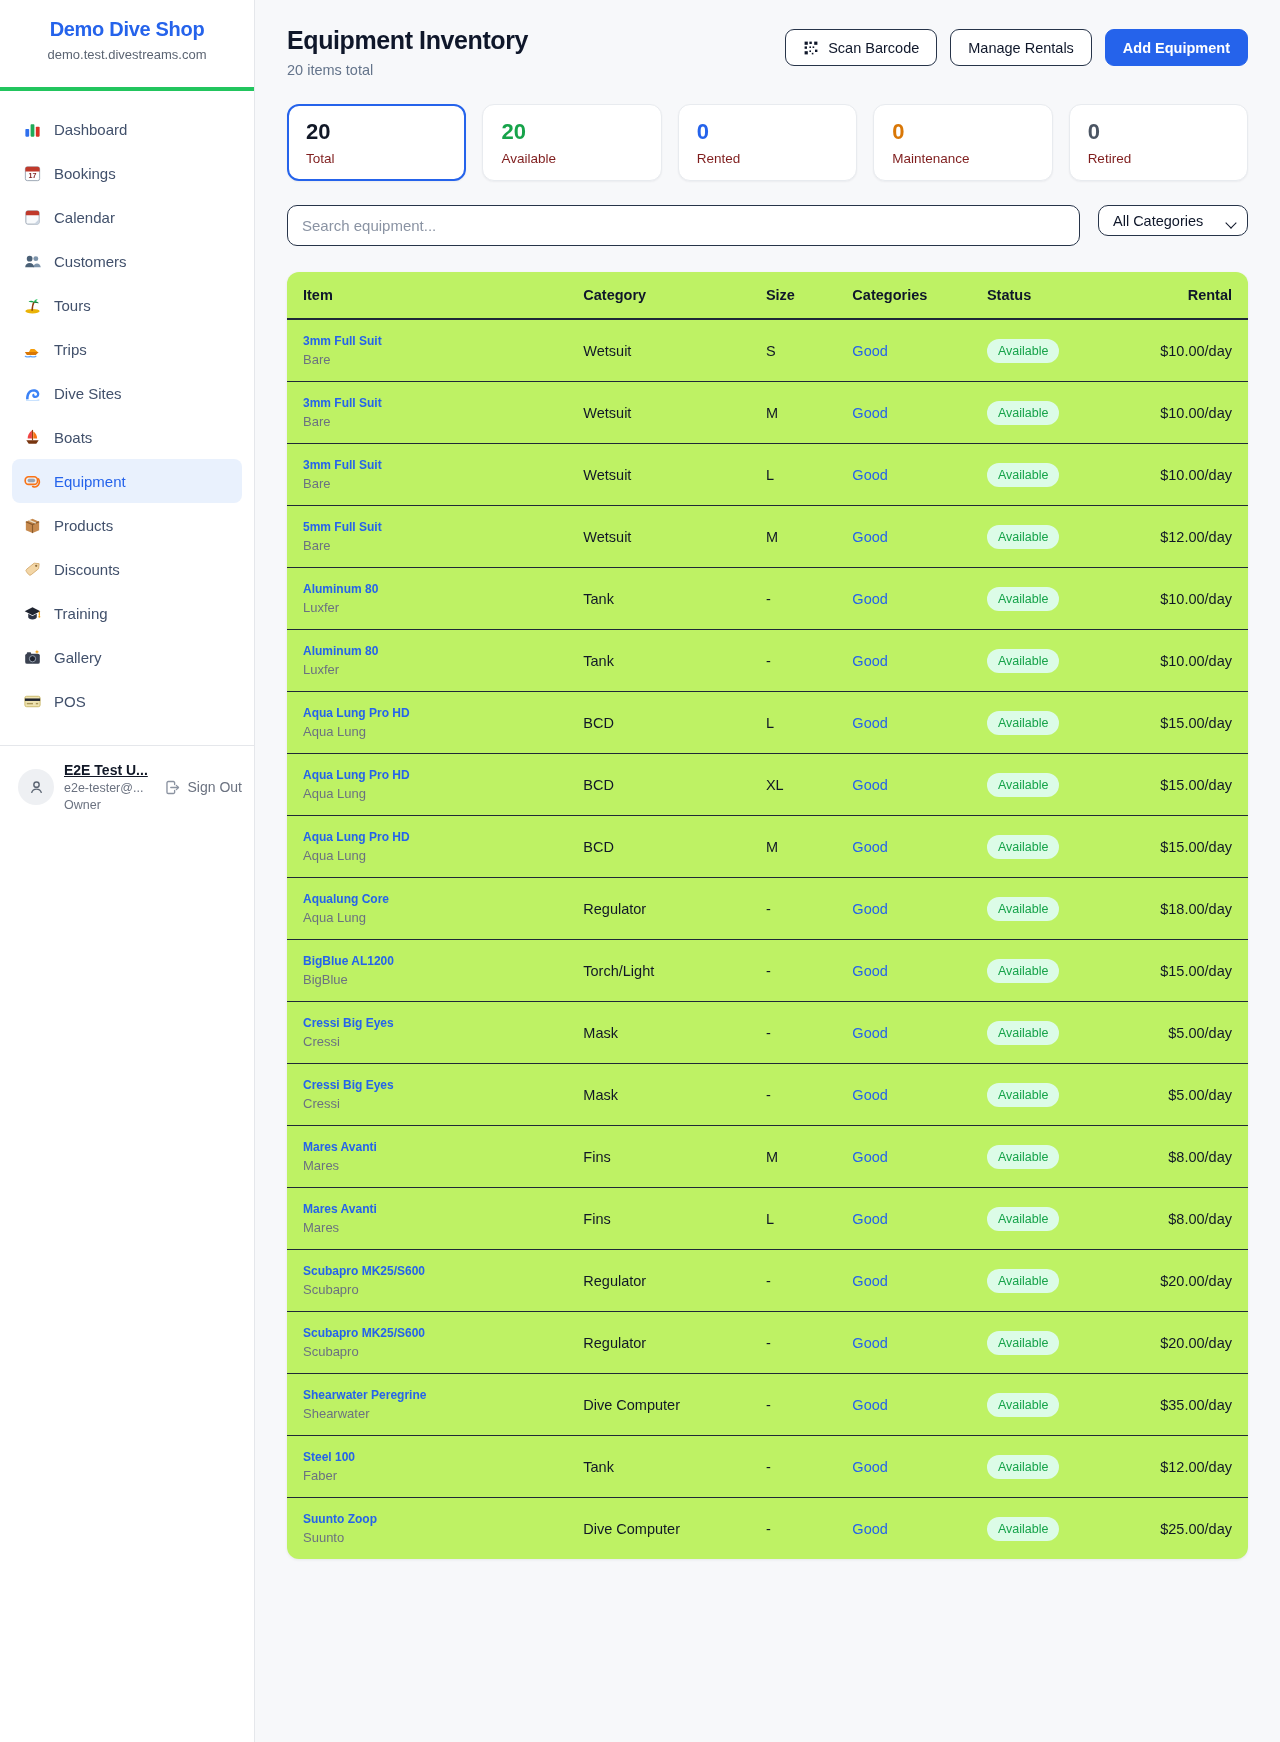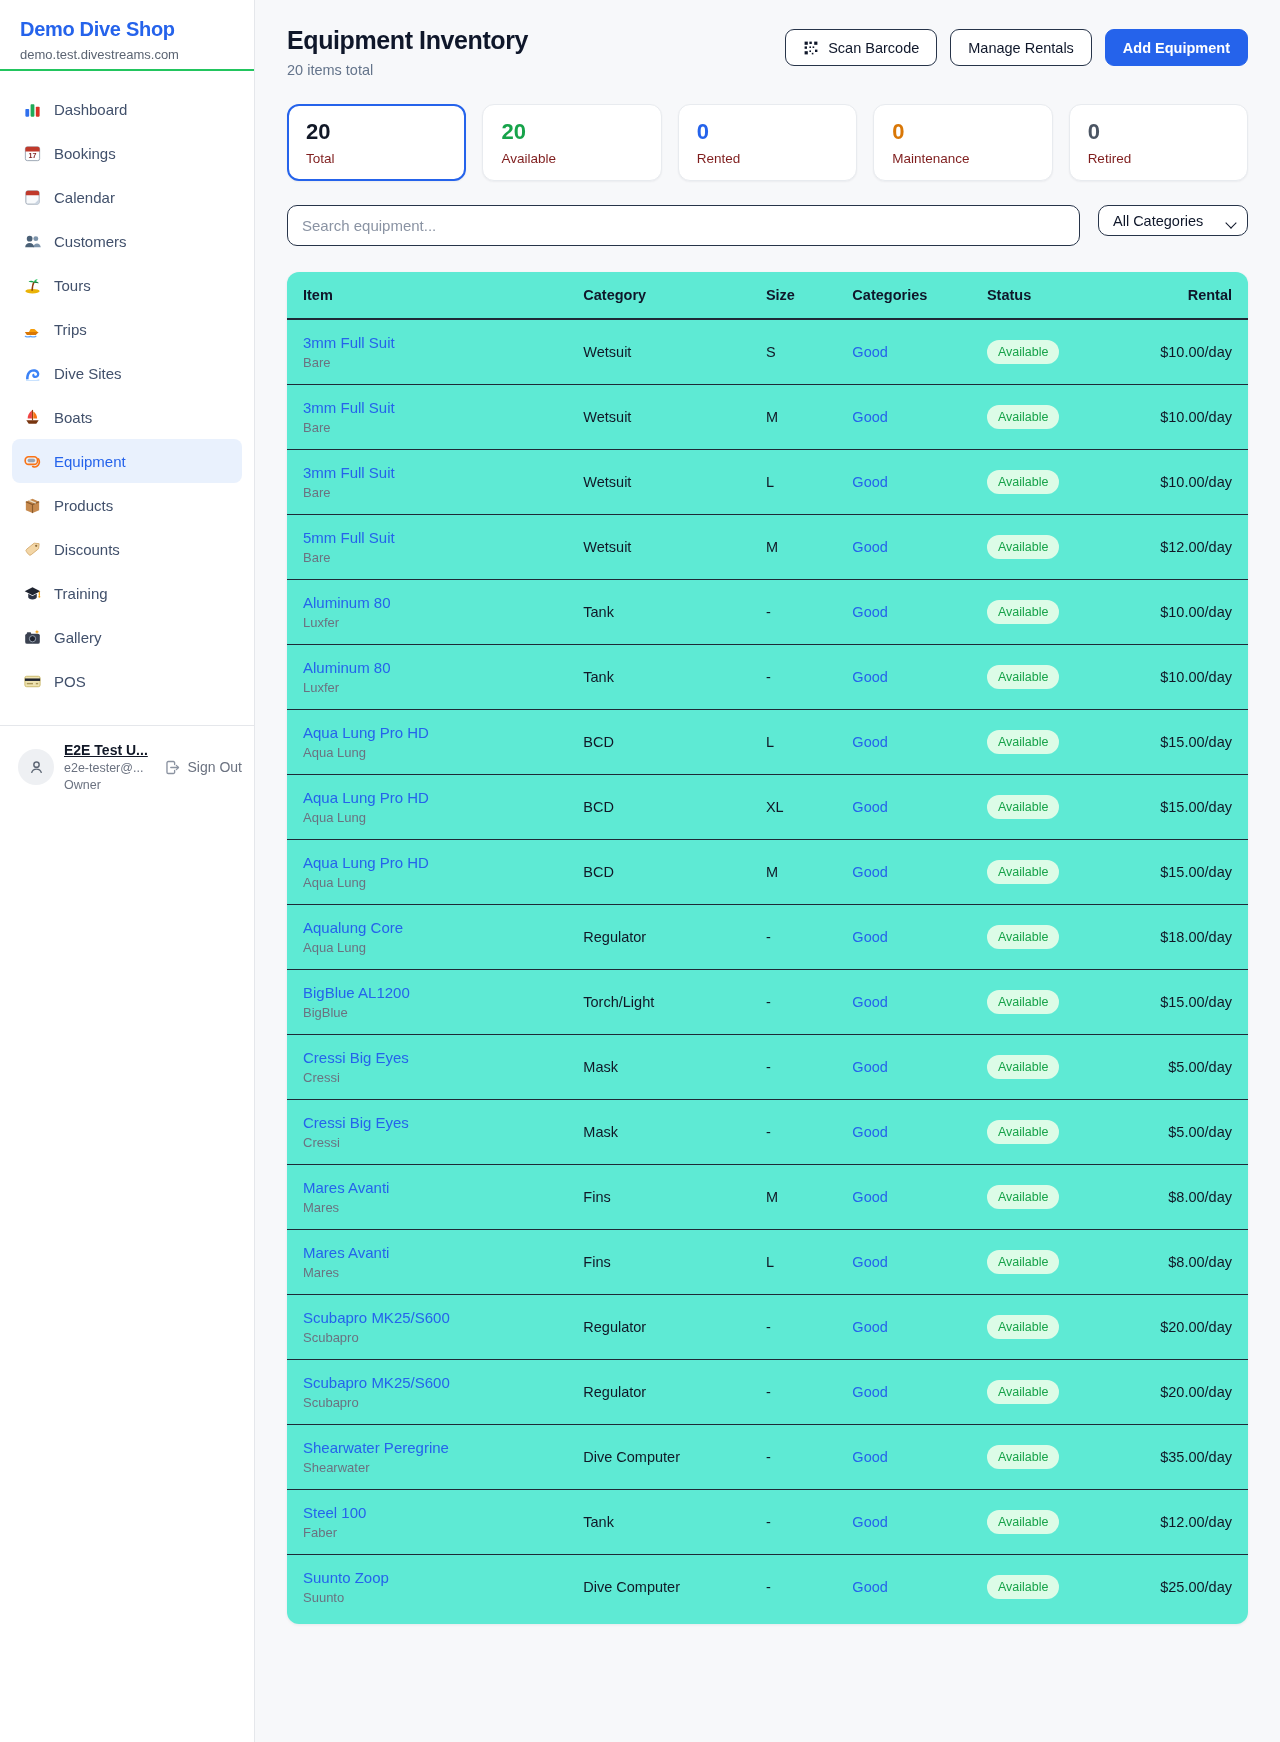--- a/index.html
+++ b/index.html
@@ -7,21 +7,21 @@
   body {
     width:1280px; height:1742px;
     background:#f7f8fa;
     font-family:"Liberation Sans", sans-serif;
     color:#111827;
     display:flex;
     overflow:hidden;
   }
   
   .sidebar { width:255px; min-width:255px; background:#fff; border-right:1px solid #e5e7eb; display:flex; flex-direction:column; }
-  .brand { padding:18px 20px 7px; border-bottom:2px solid #22c55e; }
+  .brand { padding:18px 20px 25px; border-bottom:4px solid #22c55e;text-align:center; }
   .brand-name { font-size:20px; font-weight:bold; color:#2563eb; letter-spacing:-.3px; }
   .brand-domain { font-size:13px; color:#5b6472; margin-top:6px; }
   .nav { padding:16px 12px 12px; }
   .nav-item { display:flex; align-items:center; gap:12px; height:44px; padding:0 10px; border-radius:8px; color:#41506b; font-size:15px; cursor:pointer; }
   .nav-item.active { background:#e9f1fd; color:#2563eb; }
   .nav-icon { width:20px; height:20px; display:inline-flex; align-items:center; justify-content:center; }
   .user-box { border-top:1px solid #e5e7eb; margin-top:10px; padding:16px 12px 16px 18px; display:flex; align-items:center; gap:10px; }
   .avatar { width:36px; height:36px; min-width:36px; border-radius:50%; background:#eef0f3; display:flex; align-items:center; justify-content:center; }
   .user-info { flex:1; min-width:0; }
   .user-name { font-size:14px; font-weight:bold; color:#111827; white-space:nowrap;text-decoration:underline; }
@@ -43,28 +43,28 @@
   .stat-label { font-size:13.5px; color:#7f1d1d; margin-top:6px; }
   .c-dark{color:#111827} .c-green{color:#16a34a} .c-blue{color:#2563eb} .c-orange{color:#d97706} .c-gray{color:#4b5563}
   
   .filters { display:flex; gap:18px; margin-top:24px; }
   .search { flex:1; height:41px; border:1.5px solid #273449; border-radius:10px; background:#fff; padding:0 14px; font-size:15px; font-family:inherit; color:#111827; }
   .search::placeholder { color:#8a93a3; }
   .select-wrap { position:relative; width:150px; }
   .select-wrap select { width:100%; height:31px; border:1.5px solid #273449; border-radius:10px; background:#fff; font-size:14.5px; padding:0 30px 0 14px; appearance:none; -webkit-appearance:none; color:#0f172a; font-family:inherit; cursor:pointer; }
   .chev { position:absolute; right:13px; top:14px; width:8px; height:8px; border-right:1.8px solid #0f172a; border-bottom:1.8px solid #0f172a; transform:rotate(45deg); pointer-events:none; }
   
-  .table-card { background:#5eead4; border-radius:12px; margin-top:26px; box-shadow:0 1px 3px rgba(16,24,40,.07); overflow:hidden; padding-bottom:5px; }
+  .table-card { background:#bef264; border-radius:12px; margin-top:26px; box-shadow:0 1px 3px rgba(16,24,40,.07); overflow:hidden; }
   table { width:100%; border-collapse:collapse; }
   th { font-size:14.5px; font-weight:bold; color:#0f172a; text-align:left; padding:15px 8px; border-bottom:2px solid #1f2937; }
   td { padding:14px 8px; border-bottom:1px solid #1f2937; font-size:14.5px; color:#111827; vertical-align:middle; }
   th:first-child, td:first-child { padding-left:16px; }
   th.num, td.num { text-align:right; padding-right:16px; }
   tbody tr:last-child td { border-bottom:none; }
-  .item-name { color:#2563eb; font-weight:normal; font-size:15px; cursor:pointer; }
+  .item-name { color:#2563eb; font-weight:bold; font-size:12px; cursor:pointer; }
   .item-brand { color:#6b7280; font-size:13px; margin-top:4px; }
   .cond { color:#2563eb; cursor:pointer; }
   .badge { display:inline-block; background:#dcfce7; color:#16a34a; font-size:12.5px; padding:5px 11px; border-radius:999px; }
 </style>
 </head>
 <body>
 
 <aside class="sidebar">
   <div class="brand">
     <div class="brand-name">Demo Dive Shop</div>

